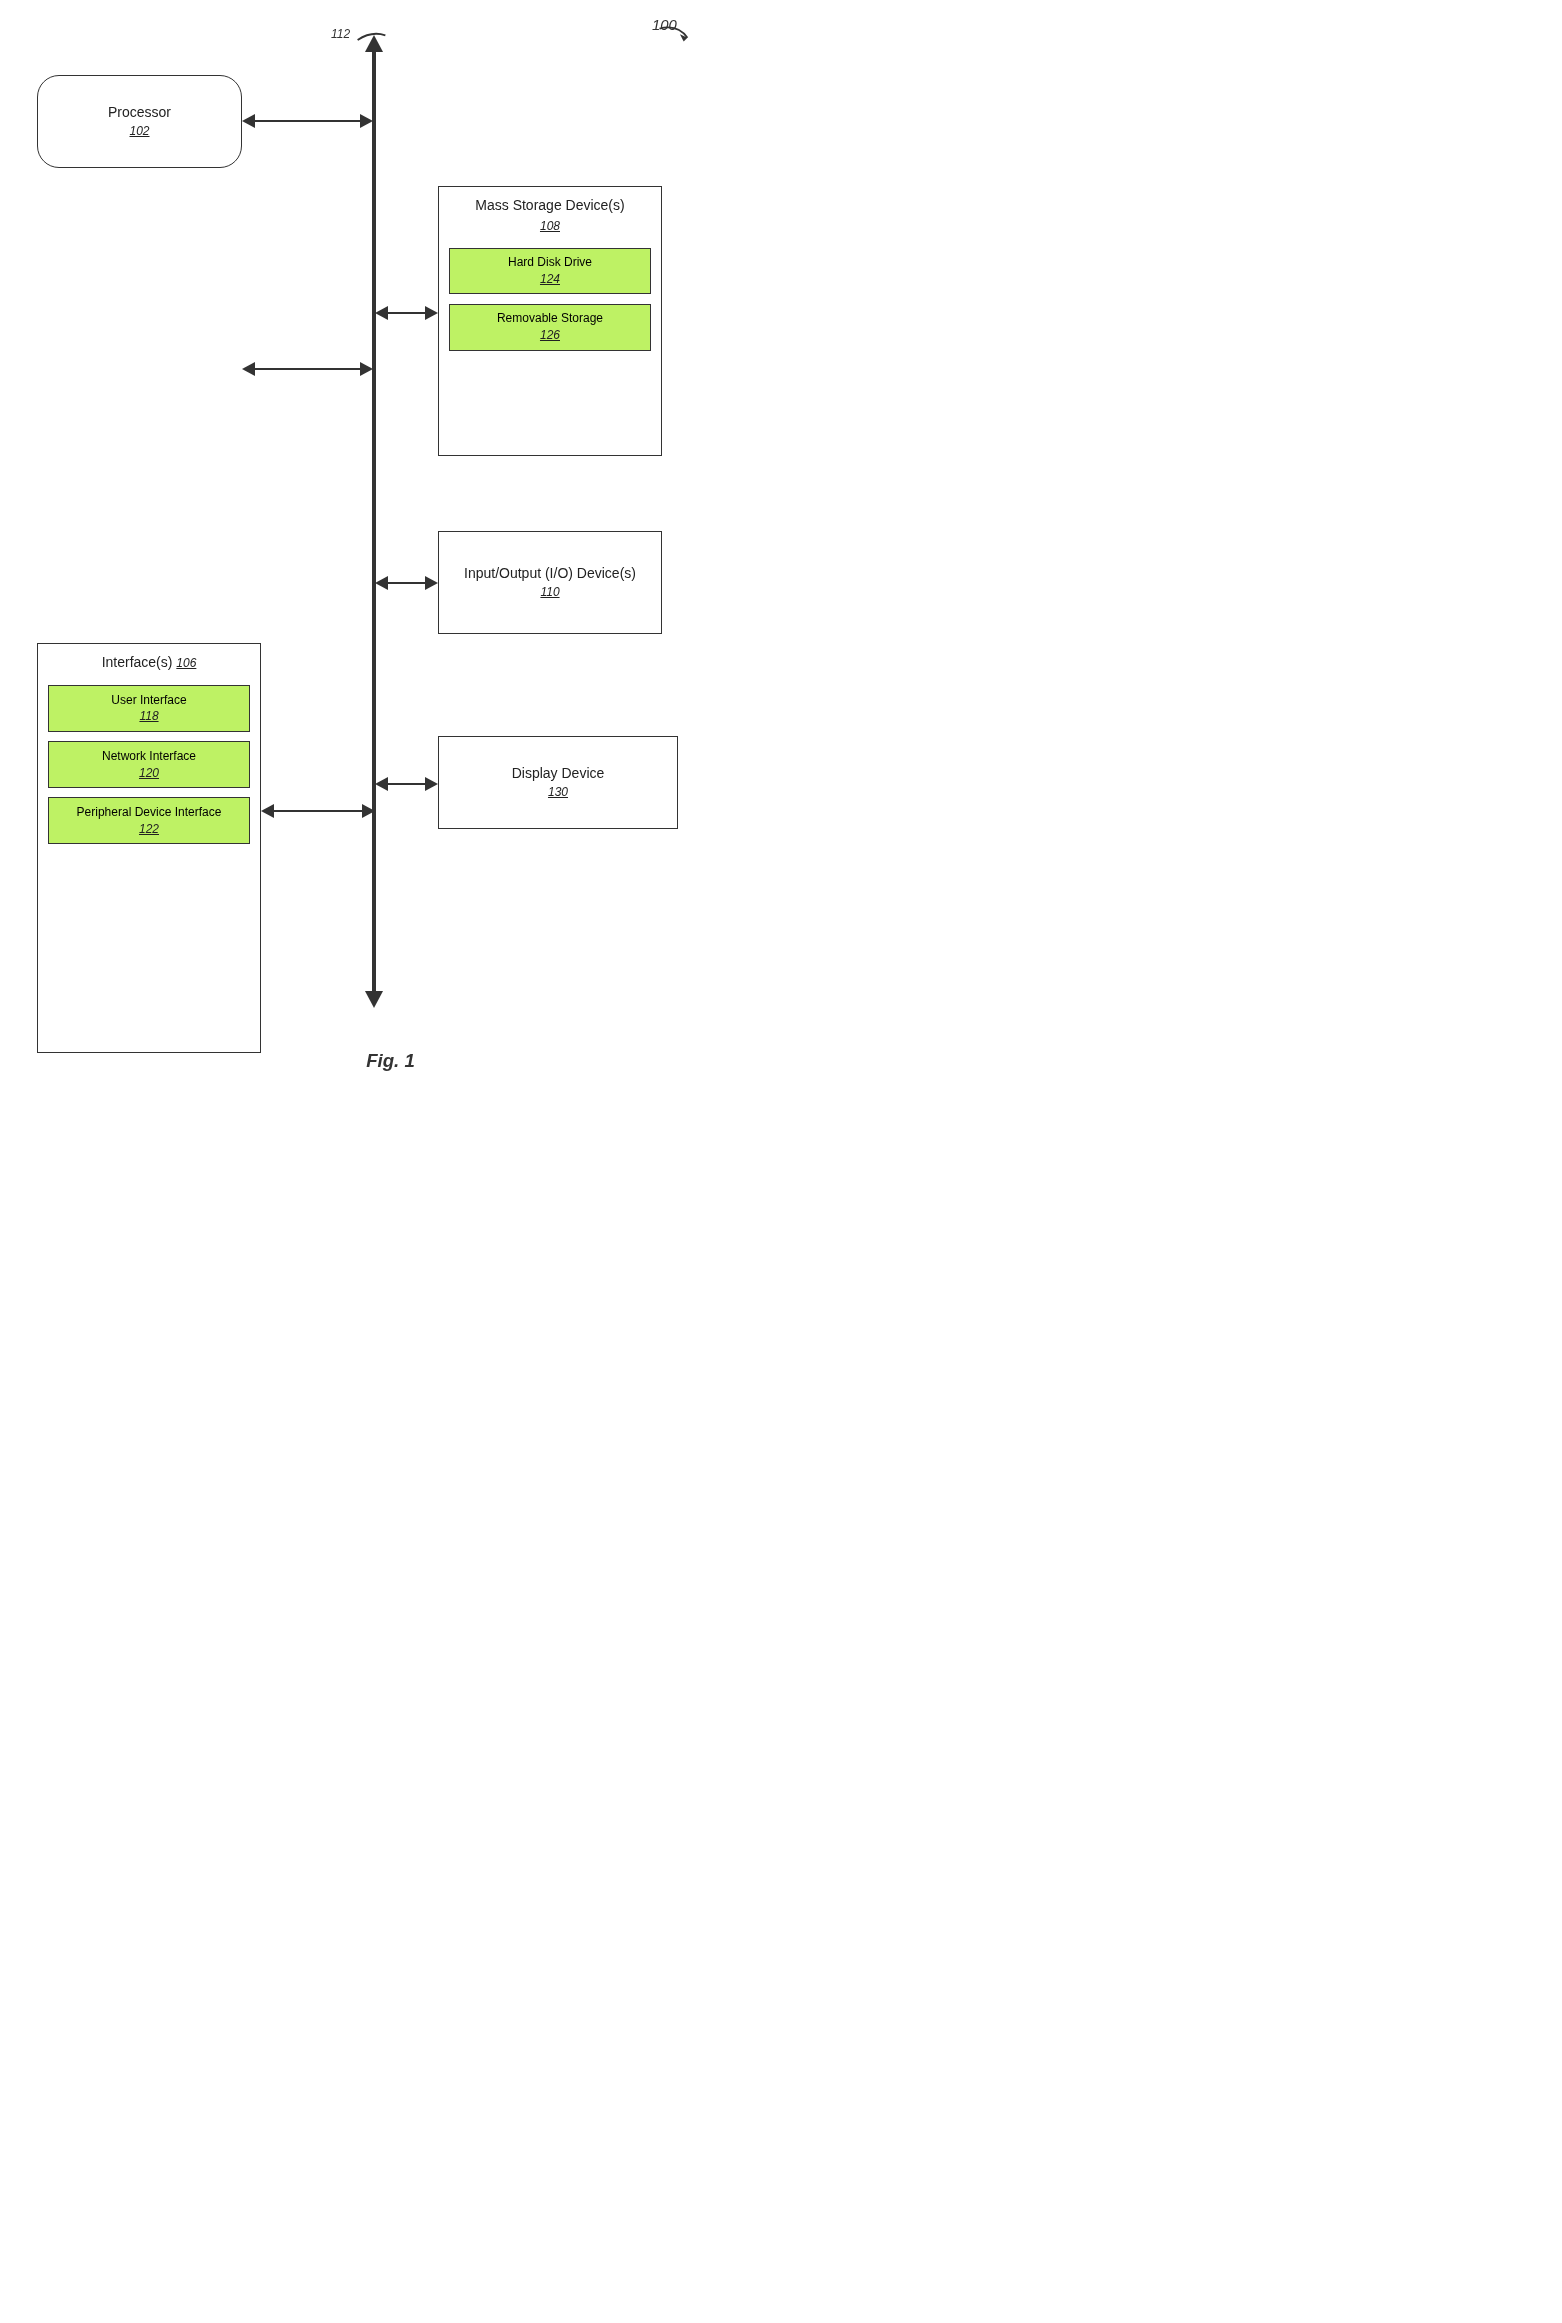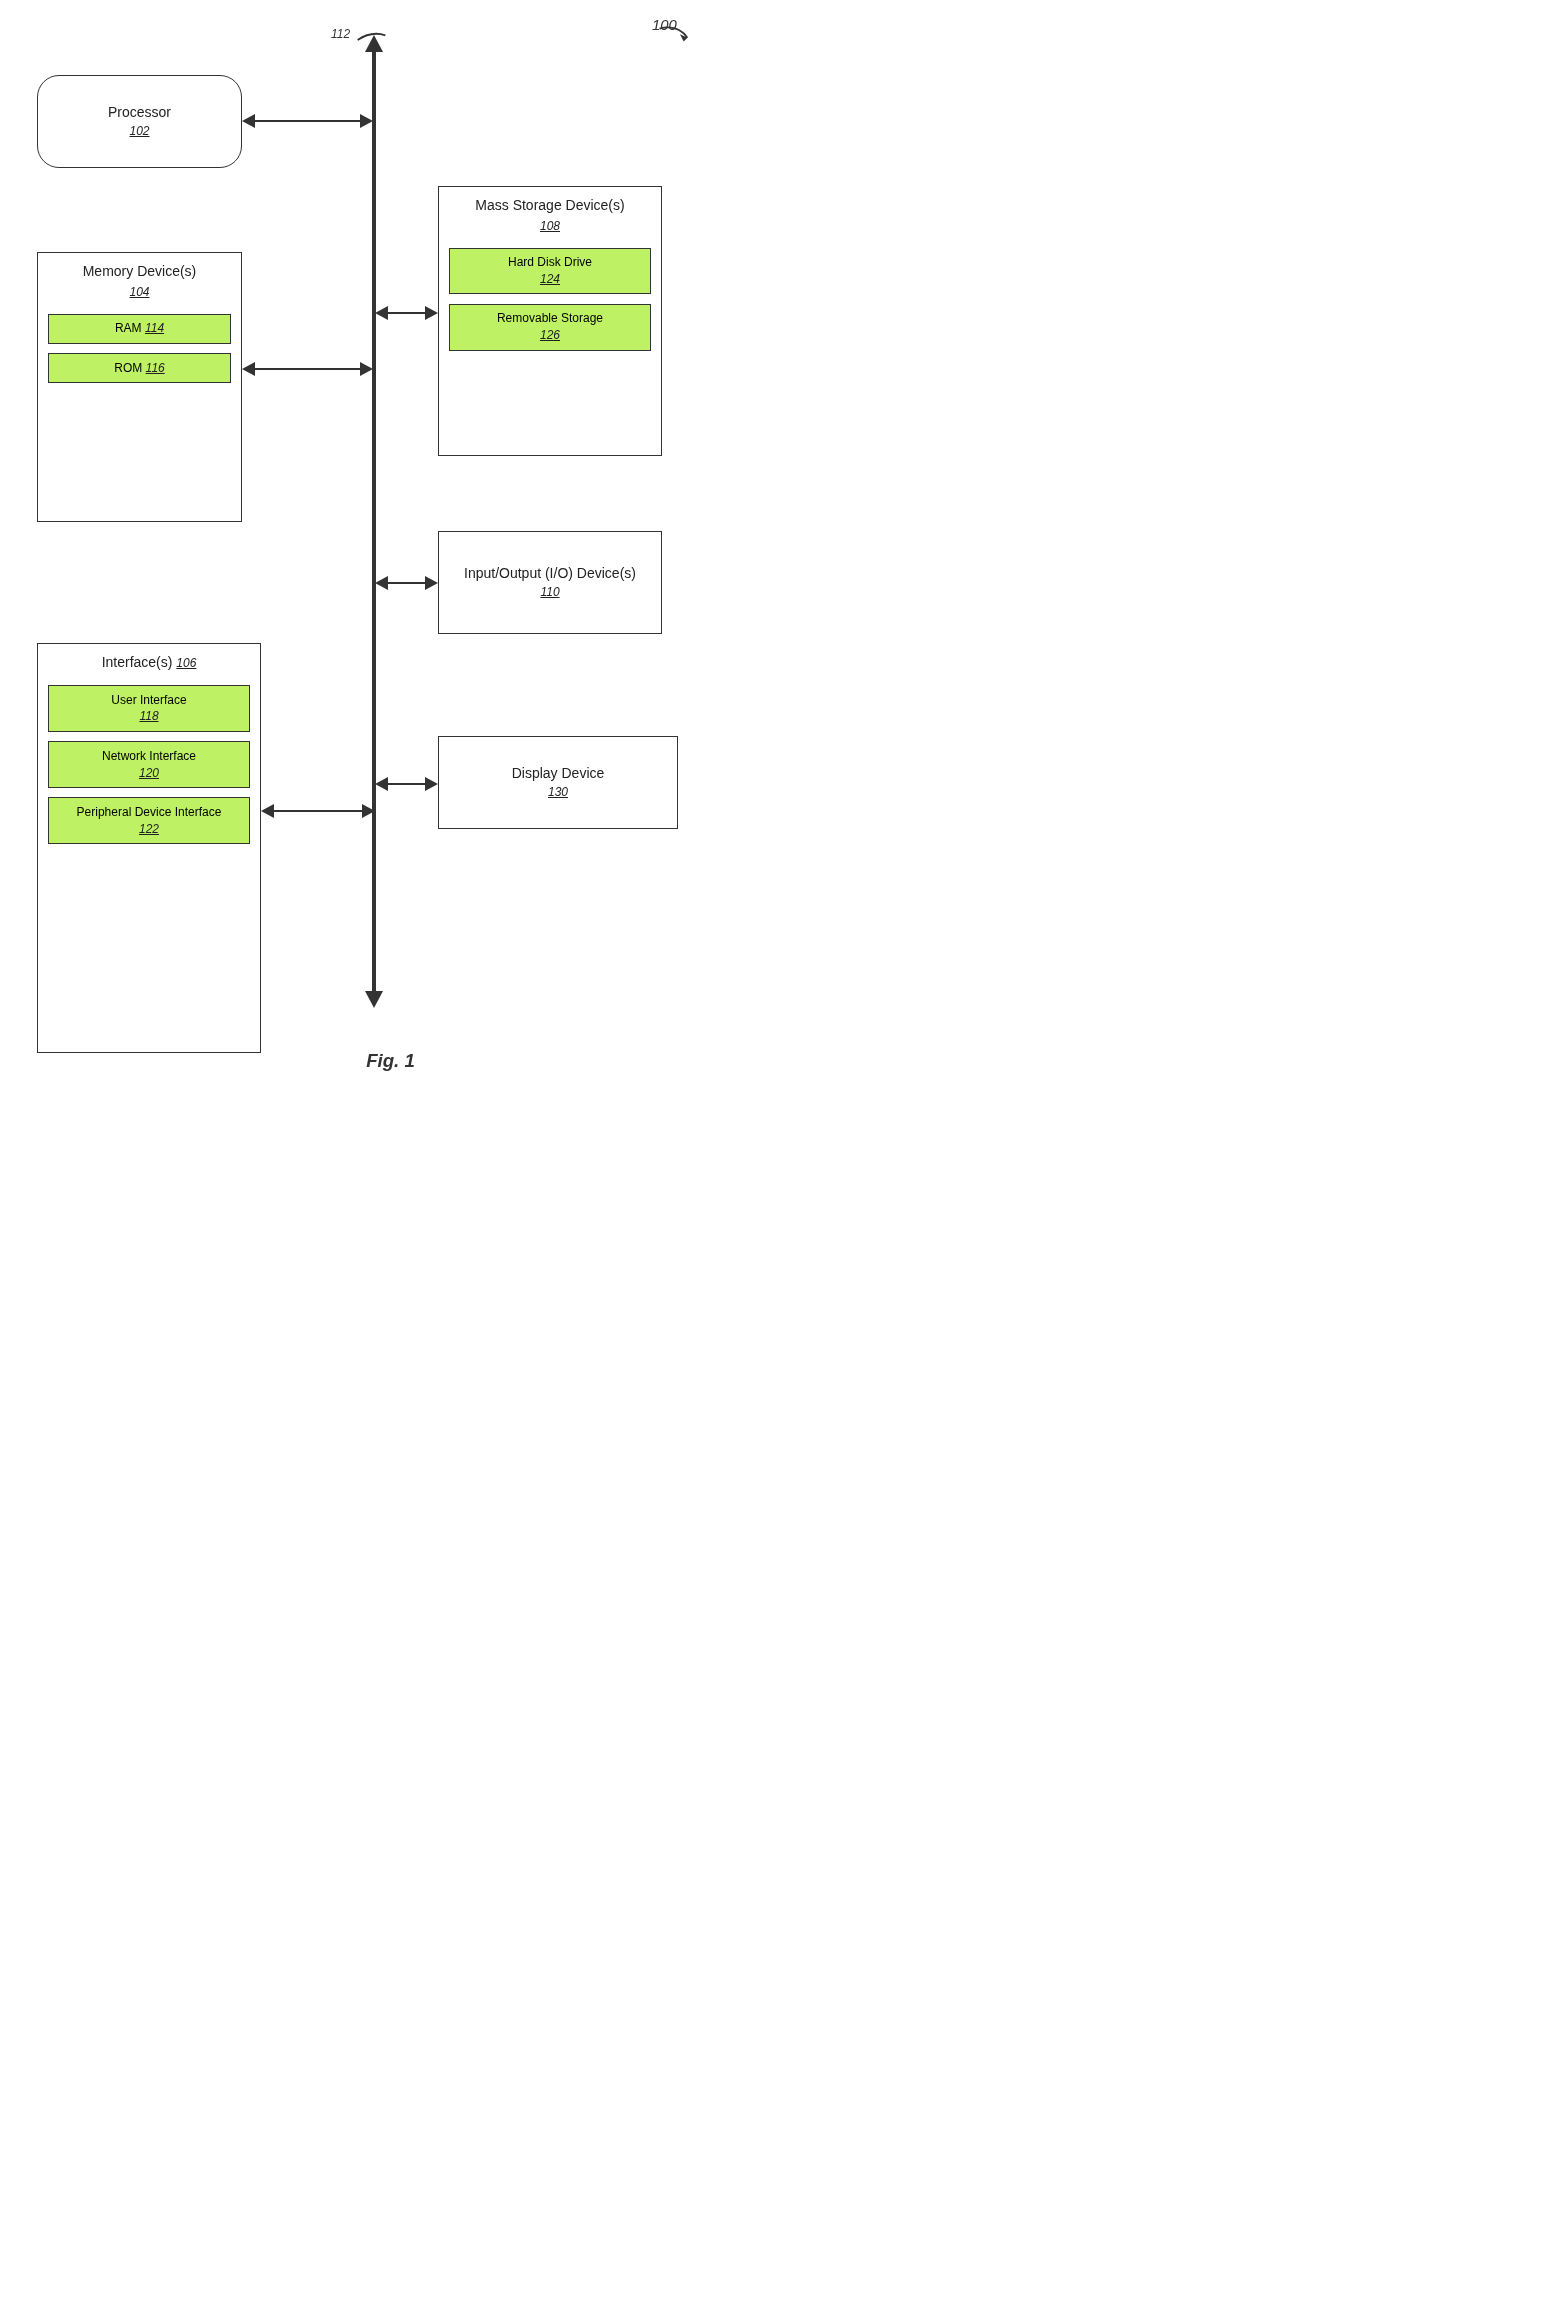--- a/index.html
+++ b/index.html
@@ -159,34 +159,20 @@
     <span class="box-label">Processor</span>
     <span class="box-number">102</span>
   </div>
 
   <div class="h-arrow" style="left:242px; top:114px; width:131px;">
     <div class="arrow-left"></div>
     <div class="line" style="flex:1;"></div>
     <div class="arrow-right"></div>
   </div>
 
-  <div class="box outer-box" style="left:37px; top:252px; width:205px; height:270px; flex-direction:column; justify-content:flex-start; padding-top:9.3px;">
-    <div style="text-align:center; margin-bottom:7.5px;">
-      <span class="box-label">Memory Device(s)</span><br>
-      <span class="box-number">104</span>
-    </div>
-    <div class="inner-box">
-      <span>RAM</span>
-      <span class="box-number">114</span>
-    </div>
-    <div class="inner-box">
-      <span>ROM</span>
-      <span class="box-number">116</span>
-    </div>
-  </div>
 
   <div class="h-arrow" style="left:242px; top:362px; width:131px;">
     <div class="arrow-left"></div>
     <div class="line" style="flex:1;"></div>
     <div class="arrow-right"></div>
   </div>
 
   <div class="box outer-box" style="left:37px; top:643px; width:224px; height:410px; flex-direction:column; justify-content:flex-start; padding-top:9.3px;">
     <div style="text-align:center; margin-bottom:7.5px;">
       <span class="box-label">Interface(s)</span>

